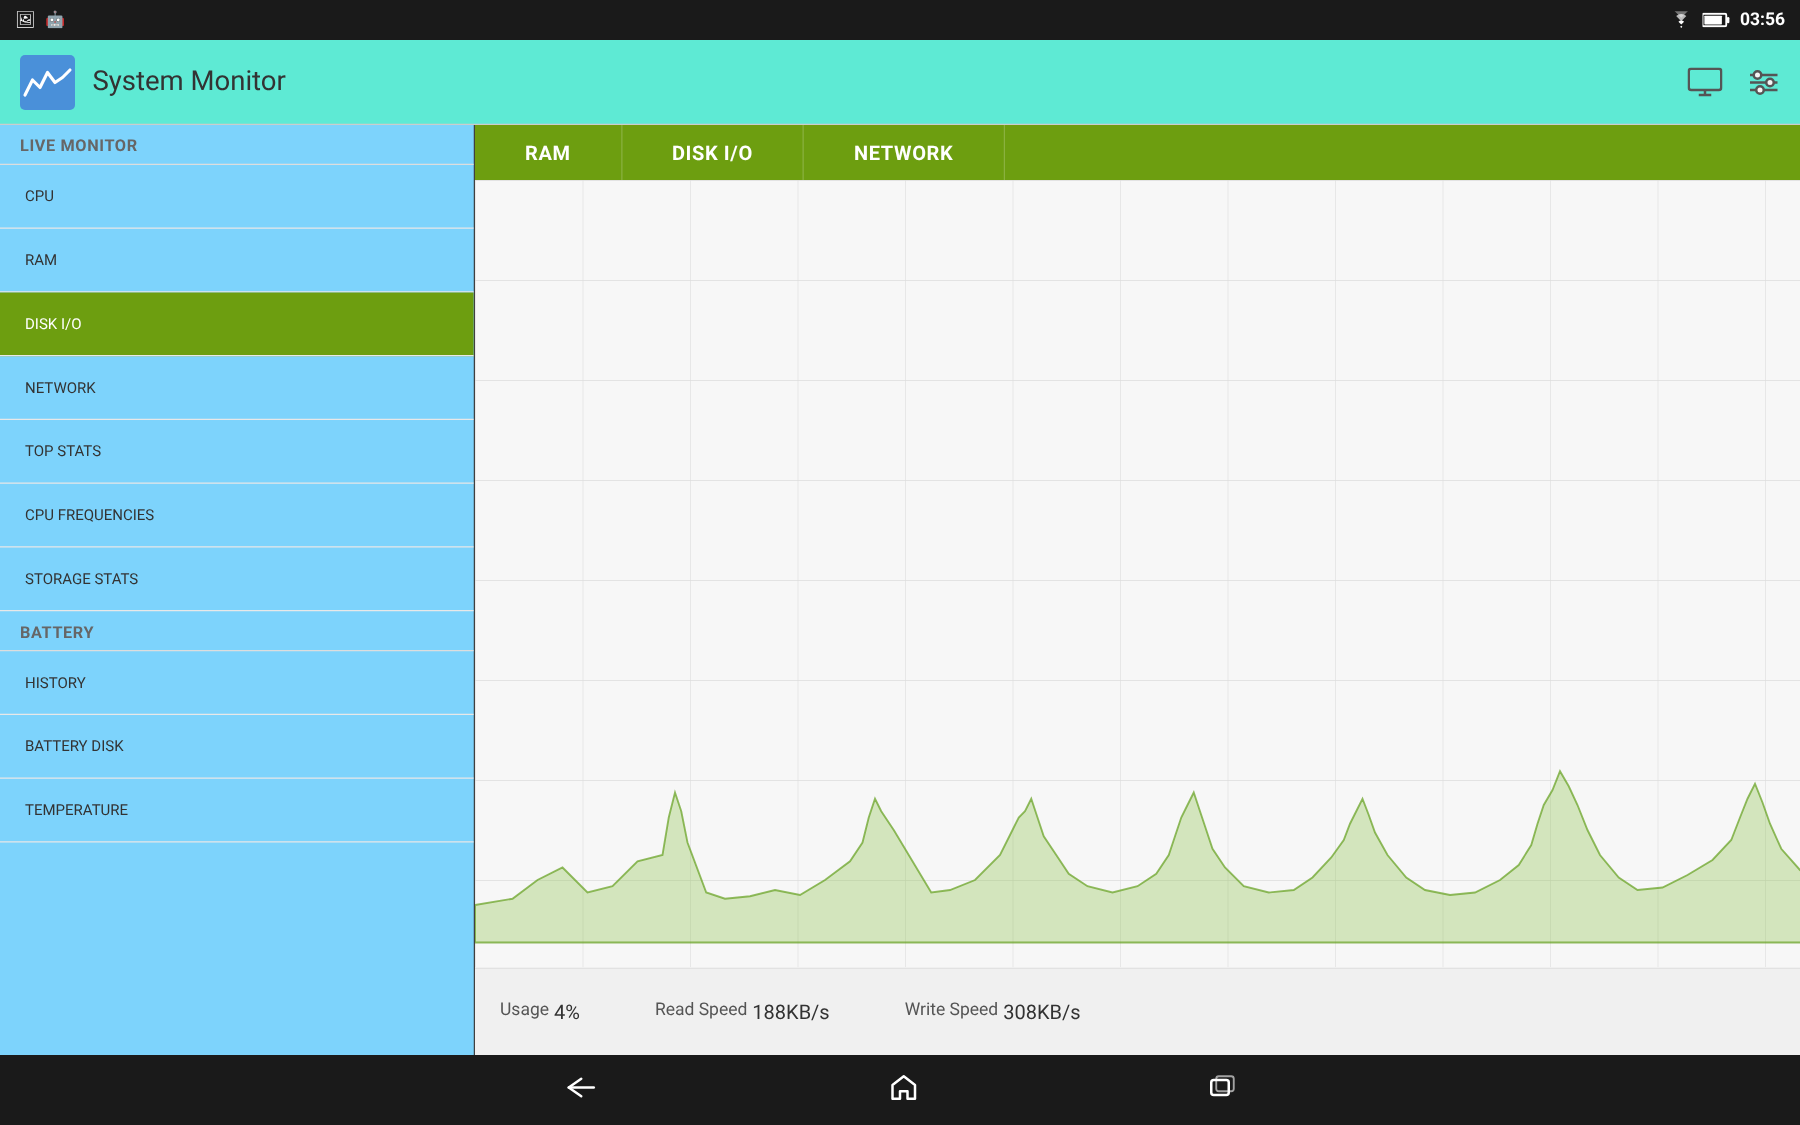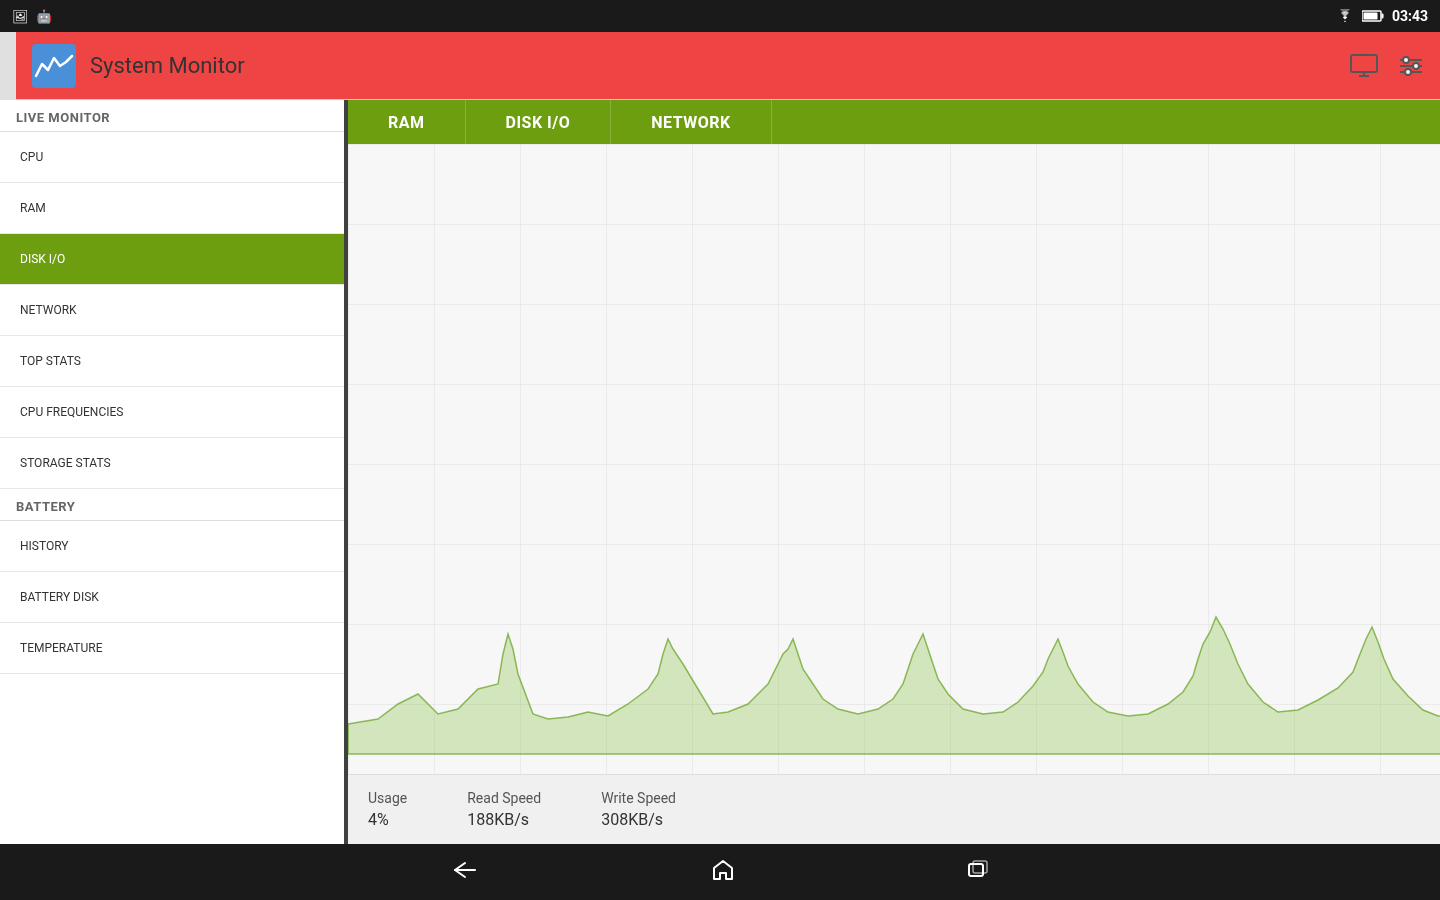--- a/index.html
+++ b/index.html
@@ -36,29 +36,28 @@
     .status-left {
       position: absolute;
       left: 12px;
       display: flex;
       gap: 8px;
       align-items: center;
     }
 
     
     #app-bar {
-      background: #ef4444;
+      background: #5eead4;
       height: 68px;
       display: flex;
       align-items: center;
       justify-content: space-between;
       padding: 0 16px;
       border-bottom: 1px solid #ccc;
       flex-shrink: 0;
-      margin-left: 16px;
     }
     #app-title-section {
       display: flex;
       align-items: center;
       gap: 14px;
     }
     #app-logo {
       width: 44px;
       height: 44px;
     }
@@ -75,23 +74,23 @@
 
     
     #main-content {
       display: flex;
       flex: 1;
       overflow: hidden;
     }
 
     
     #sidebar {
-      width: 348px;
-      background: #ffffff;
-      border-right: 4px solid #404040;
+      width: 380px;
+      background: #7dd3fc;
+      border-right: 1px solid #404040;
       overflow-y: auto;
       flex-shrink: 0;
     }
     .sidebar-section-header {
       padding: 10px 16px 6px 16px;
       font-size: 13px;
       font-weight: bold;
       color: #666;
       letter-spacing: 0.5px;
       border-bottom: 1px solid #ddd;
@@ -152,21 +151,21 @@
       height: 70px;
       display: flex;
       align-items: center;
       padding: 0 20px;
       gap: 60px;
       border-top: 1px solid #ddd;
       flex-shrink: 0;
     }
     .stat-item {
       display: flex;
-      flex-direction: column;
+      flex-direction: row;
       gap: 4px;
     }
     .stat-label {
       font-size: 14px;
       color: #555;
     }
     .stat-value {
       font-size: 16px;
       color: #333;
       font-weight: normal;
@@ -209,21 +208,21 @@
     <path d="M10 14l1-1-1-1-1 1z"></path>
     <path d="M10 8l4.5-4.5a6.5 6.5 0 00-9 0L10 8z" opacity="0.7"></path>
     <path d="M10 5l6.5-6.5A10 10 0 003.5-1.5L10 5z" opacity="0.4"></path>
   </svg>
 
   <svg width="22" height="12" viewBox="0 0 22 12" fill="white">
     <rect x="0" y="1" width="19" height="10" rx="1" stroke="white" stroke-width="1.5" fill="none"></rect>
     <rect x="19.5" y="3.5" width="2" height="5" rx="1" fill="white"></rect>
     <rect x="1.5" y="2.5" width="14" height="7" rx="0.5" fill="white"></rect>
   </svg>
-  <span id="time-display">03:43</span>
+  <span id="time-display">03:56</span>
 </div>
 
 <div id="app-bar">
   <div id="app-title-section">
     <svg id="app-logo" viewBox="0 0 44 44" xmlns="http://www.w3.org/2000/svg">
       <rect width="44" height="44" rx="4" fill="#4a90d9"></rect>
       <polyline points="4,32 10,20 16,26 22,14 28,22 34,18 40,12" stroke="white" stroke-width="2.5" fill="none" stroke-linejoin="round" stroke-linecap="round"></polyline>
     </svg>
     <span id="app-title">System Monitor</span>
   </div>

